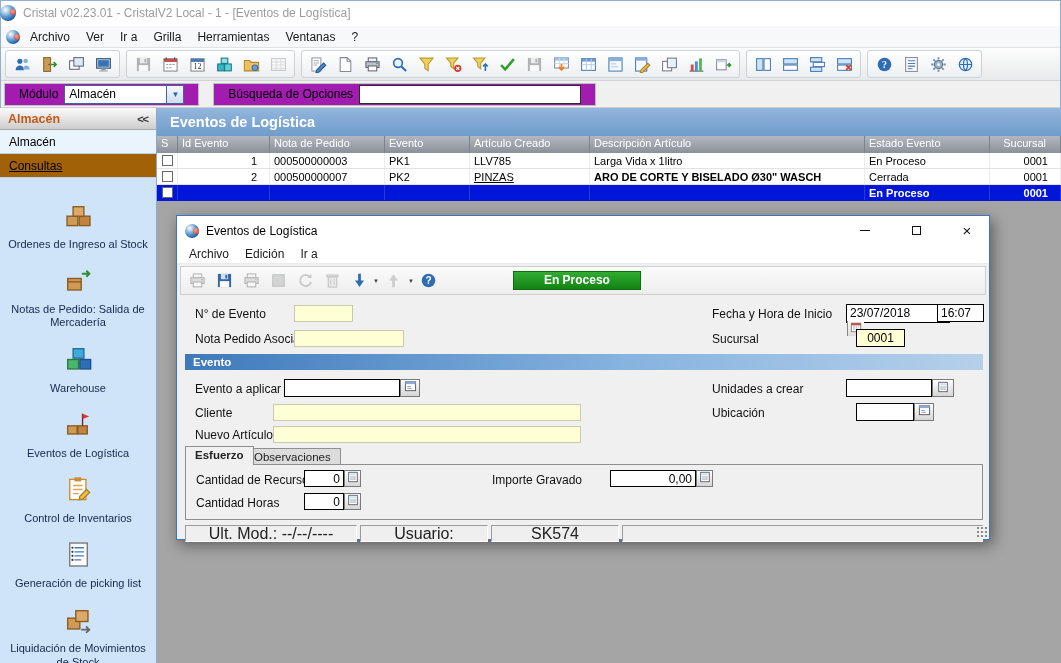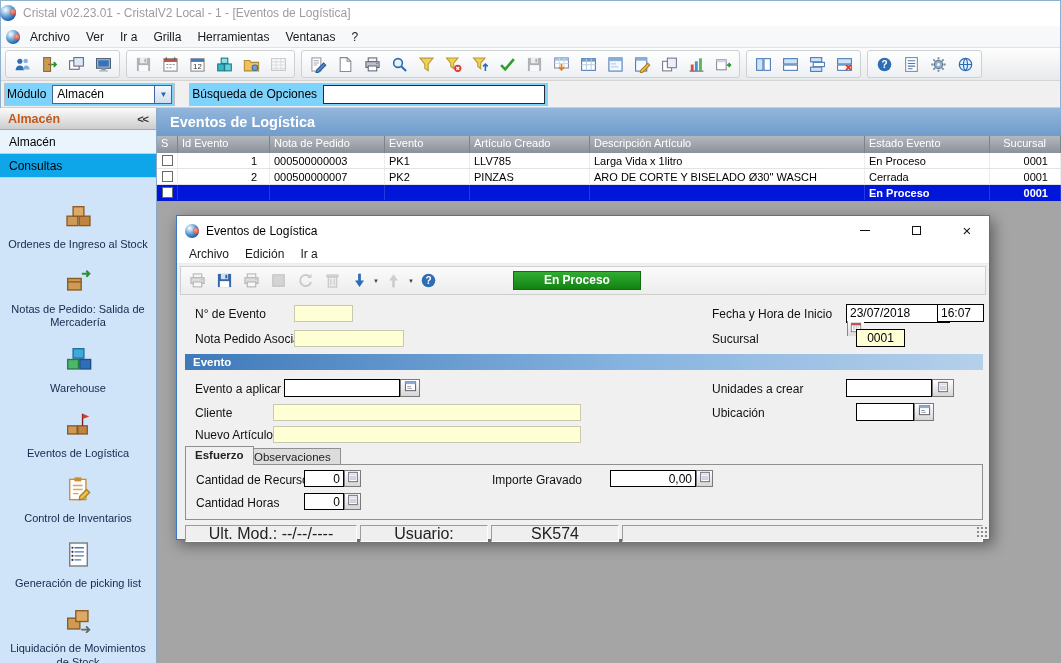--- a/index.html
+++ b/index.html
@@ -17,47 +17,47 @@
     background:radial-gradient(circle at 40% 35%, #ff9d8a, #c0392b); }
   .sphere.small { width:14px; height:14px; }
   .title-text { color:#9c9c9c; font-size:12px; white-space:nowrap; }
 
   
   .menubar { height:22px; background:#f7f8f9; border-bottom:1px solid #e2e2e2; display:flex; align-items:center; padding-left:6px; gap:2px; }
   .menu-item { padding:2px 8px; color:#1a1a1a; cursor:pointer; white-space:nowrap; }
 
   
   .toolbar { height:33px; background:linear-gradient(#fdfdfd,#e8e9ea); border-bottom:1px solid #d4d4d4;
-    display:flex; align-items:center; padding:0 5px; gap:6px; }
+    display:flex; align-items:center; padding:0 5px; gap:6px;font-family:Liberation Serif, serif; }
   .tb-group { display:flex; align-items:center; gap:1px; height:28px; padding:1px 3px;
     border:1px solid #ccd1d6; border-radius:3px; background:linear-gradient(#ffffff,#edf0f3); }
   .tb-btn { width:26px; height:24px; display:flex; align-items:center; justify-content:center; border-radius:2px; }
   .tb-btn.disabled { opacity:.45; filter:grayscale(.9); }
   .tb-btn svg, .dt-btn svg { display:block; }
 
   
   .modulebar { height:27px; background:#f0f0f0; border-bottom:1px solid #cfcfcf; display:flex; align-items:center; padding:0 4px; gap:14px; }
-  .mb-panel { display:flex; align-items:center; height:23px; border:1px solid #bcc0c5; background:#7dd3fc; padding:0 2px; gap:6px; }
+  .mb-panel { display:flex; align-items:center; height:23px; border:1px solid #bcc0c5; background:#a21caf; padding:0 14px; gap:6px; }
   .combo { width:120px; height:19px; background:#fff; border:1px solid #44639a; display:flex; cursor:pointer; }
   .combo-text { flex:1; padding:1px 4px; font-size:12px; white-space:nowrap; overflow:hidden; }
   .combo-btn { width:17px; background:linear-gradient(#f4f8fc,#cfdeee); border-left:1px solid #44639a;
     color:#2f5fae; font-size:8px; display:flex; align-items:center; justify-content:center; }
   .search-input { width:222px; height:19px; border:1px solid #2b2b2b; background:#fff; font-size:12px; padding:0 4px; }
 
   
   .sidebar { position:absolute; left:0; top:108px; width:157px; bottom:0; background:#cfe4f8;
     border-right:1px solid #8aa8c8; display:flex; flex-direction:column; }
   .sb-header { height:22px; flex:0 0 auto; background:linear-gradient(#fbfbfb,#cdcdcd); border-bottom:1px solid #a8a8a8;
     display:flex; align-items:center; padding:0 8px; }
   .sb-title { color:#c4591a; font-weight:bold; font-size:12.5px; flex:1; }
   .sb-collapse { color:#333; font-weight:bold; font-size:11px; cursor:pointer; letter-spacing:-1px; }
   .sb-group { height:24px; flex:0 0 auto; display:flex; align-items:center; padding:0 9px; font-size:12px;
     border-bottom:1px solid #b9d2ea; cursor:pointer; }
   .sb-group.g1 { background:#eaf4fd; }
-  .sb-group.g2 { background:#0ea5e9; }
+  .sb-group.g2 { background:#a16207;text-decoration:underline; }
   .sb-items { flex:1; display:flex; flex-direction:column; align-items:center; padding-top:8px; gap:16px; overflow:hidden; }
   .sb-handle { width:24px; height:5px; border-radius:2px;
     background-image:radial-gradient(#90a9c4 1px, transparent 1.2px); background-size:5px 5px; background-position:center; }
   .sb-item { display:flex; flex-direction:column; align-items:center; gap:6px; width:148px; cursor:pointer; }
   .sb-item .lbl { font-size:11px; color:#12294d; text-align:center; line-height:1.2; }
 
   
   .main { position:absolute; left:157px; top:108px; width:904px; bottom:0; background:#a5a5a5; }
   .main-header { height:28px; background:linear-gradient(#93b6dc,#6f9ccb); color:#fff; font-weight:bold;
     font-size:14.5px; display:flex; align-items:center; padding:0 13px; }
@@ -572,22 +572,22 @@
             <div class="gr-cell" style="width: 125px;">En Proceso</div>
             <div class="gr-cell right" style="width: 71px;">0001</div>
           </div>
           <div class="grid-row">
             <div class="gr-cell" style="width: 21px;">
               <div class="cb"></div>
             </div>
             <div class="gr-cell right" style="width: 92px;">2</div>
             <div class="gr-cell" style="width: 115px;">000500000007</div>
             <div class="gr-cell" style="width: 85px;">PK2</div>
-            <div class="gr-cell" style="width: 120px;">PINZAS</div>
-            <div class="gr-cell" style="width: 275px;">ARO DE CORTE Y BISELADO Ø30" WASCH</div>
+            <div class="gr-cell" style="width: 120px; text-decoration: underline;">PINZAS</div>
+            <div class="gr-cell" style="width: 275px; font-weight: bold;">ARO DE CORTE Y BISELADO Ø30" WASCH</div>
             <div class="gr-cell" style="width: 125px;">Cerrada</div>
             <div class="gr-cell right" style="width: 71px;">0001</div>
           </div>
           <div class="grid-row selected">
             <div class="gr-cell" style="width: 21px;">
               <div class="cb"></div>
             </div>
             <div class="gr-cell right" style="width: 92px;"></div>
             <div class="gr-cell" style="width: 115px;"></div>
             <div class="gr-cell" style="width: 85px;"></div>

